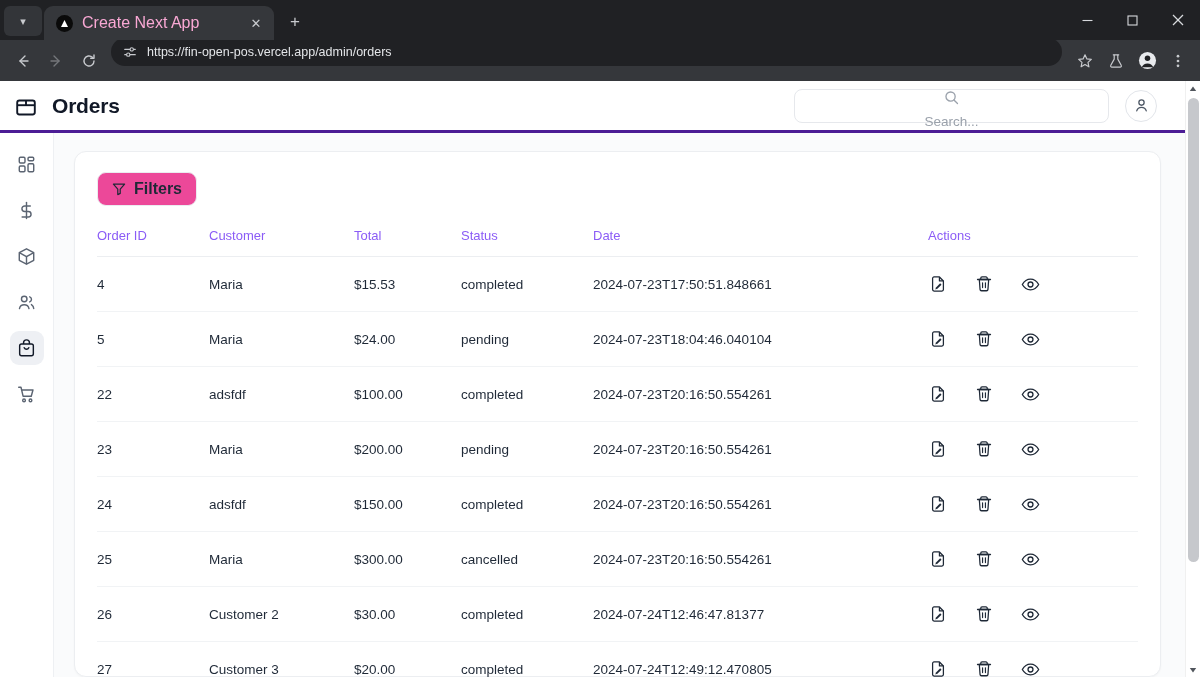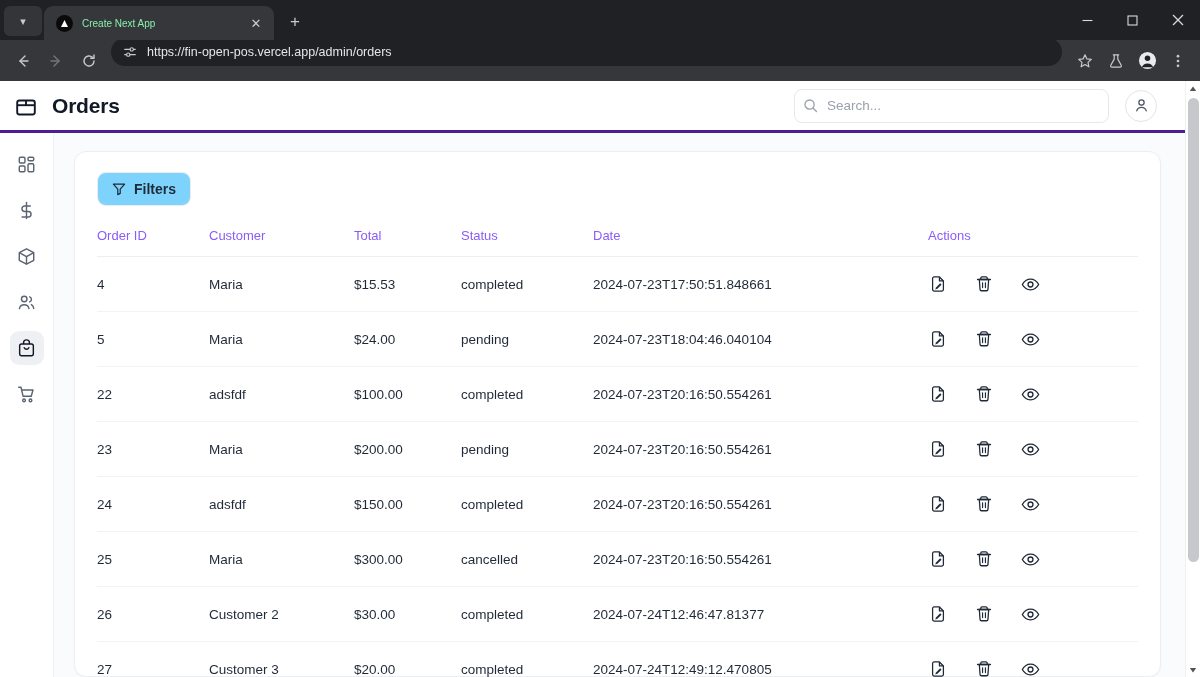--- a/index.html
+++ b/index.html
@@ -28,21 +28,21 @@
     background: #35373b; border-radius: 9px 9px 0 0;
     display: flex; align-items: center; padding: 0 8px 0 12px; gap: 9px;
     position: relative;
   }
   .favicon {
     width: 17px; height: 17px; border-radius: 50%;
     background: #0a0a0a; display: flex; align-items: center; justify-content: center;
     flex: 0 0 17px;
   }
   .tab-title {
-    flex: 1; color: #86efac; font-size: 10px; white-space: nowrap;
+    flex: 1; color: #f9a8d4; font-size: 16px; white-space: nowrap;
     overflow: hidden; text-overflow: ellipsis;
   }
   .tab-close {
     width: 20px; height: 20px; border-radius: 50%;
     display: flex; align-items: center; justify-content: center;
     color: #c8cace; font-size: 13px; line-height: 1;
   }
   .new-tab {
     width: 28px; height: 28px; margin: 0 0 4px 7px; border-radius: 50%;
     display: flex; align-items: center; justify-content: center;
@@ -92,21 +92,21 @@
   .app-header {
     height: 52px; flex: 0 0 52px; background: #ffffff;
     border-bottom: 3px solid #4c1d95;
     display: flex; align-items: center; padding: 0 28px 0 14px; gap: 0;
   }
   .brand { display: flex; align-items: center; gap: 14px; }
   .brand-title { font-size: 21px; font-weight: bold; color: #111827; letter-spacing: -0.2px; }
   .header-right { margin-left: auto; display: flex; align-items: center; gap: 16px; }
   .top-search {
     width: 315px; height: 34px; border: 1px solid #e6e8ec; border-radius: 8px;
-    background: #fff; display: flex; align-items: center; padding: 0 8px; gap: 9px;
+    background: #fff; display: flex; align-items: center; padding: 0 17px; gap: 9px; flex-direction: column;
   }
   .top-search-ph { color: #9aa1ab; font-size: 13.5px; }
   .avatar-btn {
     width: 32px; height: 32px; border-radius: 50%; border: 1px solid #e2e5ea;
     display: flex; align-items: center; justify-content: center; background: #fff;
   }
 
   .body-row { flex: 1; display: flex; overflow: hidden; }
 
   
@@ -134,23 +134,23 @@
     box-shadow: 0 1px 2px rgba(16,24,40,0.03);
   }
 
   .toolbar-row { display: flex; align-items: center; gap: 12px; margin-bottom: 22px; }
   .orders-search {
     width: 225px; height: 38px; border: 1px solid #eaecf0; border-radius: 9px;
     display: flex; align-items: center; padding: 0 12px; background: #fff;
   }
   .orders-search-ph { flex: 1; color: #9aa1ab; font-size: 13.5px; }
   .filters-btn {
-    height: 34px; border: 1px solid #eaecf0; border-radius: 9px; background: #7dd3fc;
+    height: 34px; border: 1px solid #eaecf0; border-radius: 9px; background: #ec4899;
     display: flex; align-items: center; gap: 8px; padding: 0 14px;
-    font-size: 14px; font-weight: bold; color: #1f2937;
+    font-size: 16px; font-weight: bold; color: #1f2937;
   }
   .create-btn {
     margin-left: auto; height: 34px; background: #131b2e; color: #ffffff;
     border-radius: 9px; display: flex; align-items: center; gap: 8px;
     padding: 0 16px; font-size: 13.5px; font-weight: bold;
   }
 
   
   table { width: 100%; border-collapse: collapse; table-layout: fixed; }
   thead th {

